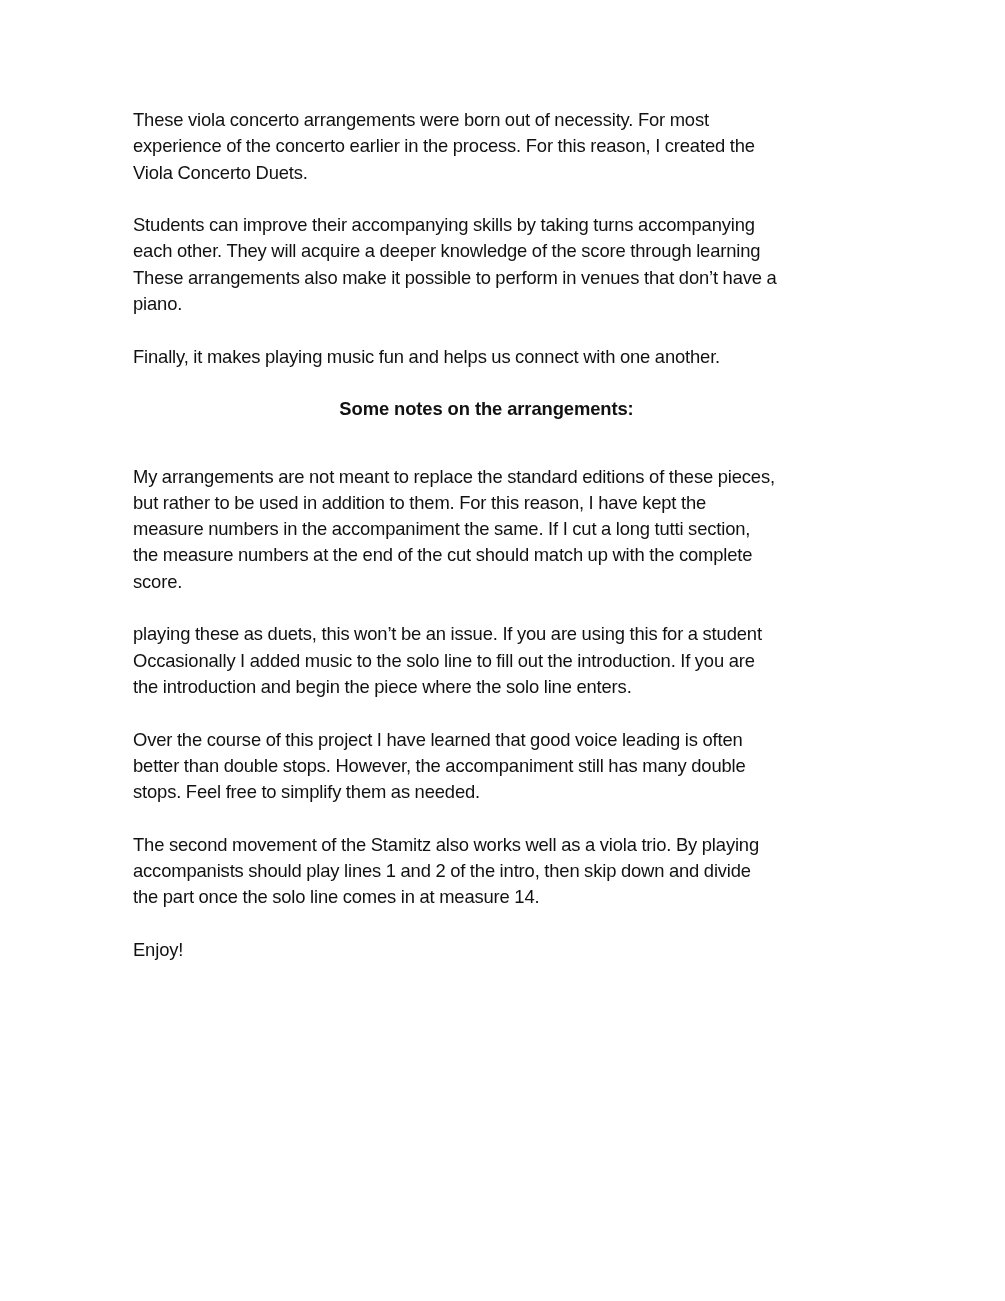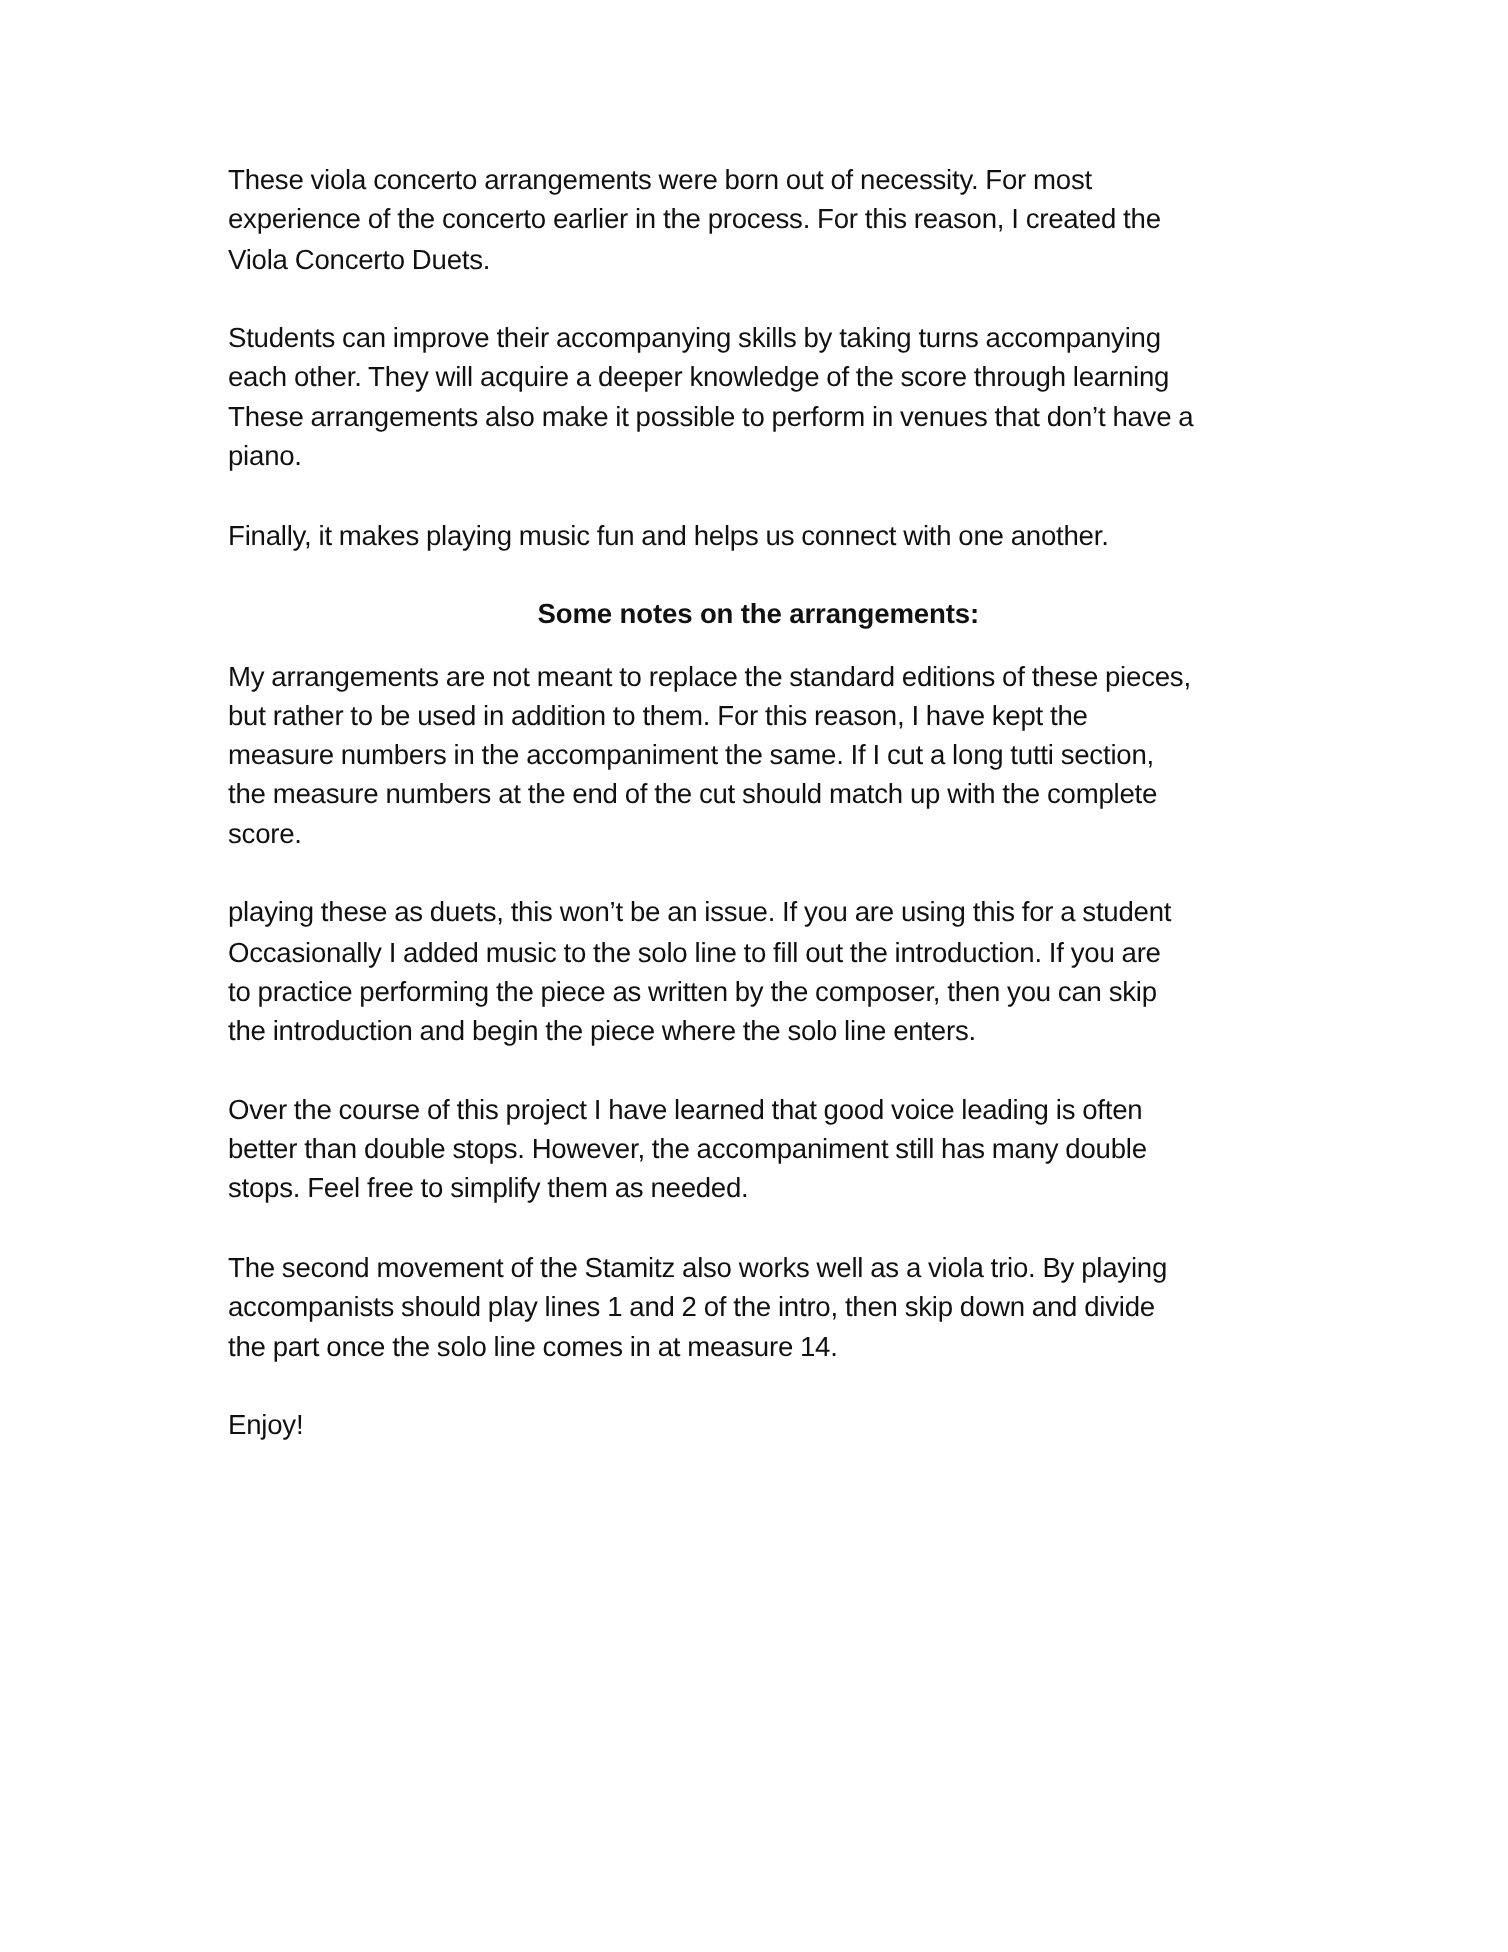--- a/index.html
+++ b/index.html
@@ -10,21 +10,21 @@
     body {
       width: 1005px;
       height: 1301px;
       position: relative;
       overflow: hidden;
       font-family: "Liberation Sans", sans-serif;
       color: #111111;
     }
     .page {
       position: absolute;
-      left: 152px;
+      left: 133px;
       top: 107px;
       width: 720px;
     }
     .para {
       margin: 0 0 26.3px 0;
     }
     .line {
       display: block;
       font-size: 18.4px;
       line-height: 26.3px;
@@ -33,21 +33,21 @@
       letter-spacing: -0.15px;
       word-spacing: -0.3px;
     }
     .heading {
       display: block;
       text-align: center;
       font-weight: bold;
       font-size: 18.4px;
       line-height: 26.3px;
       height: 26.3px;
-      margin: 0 0 15px 0;
+      margin: 0 0 41px 0;
       width: 707px;
       letter-spacing: -0.1px;
     }
   </style>
 </head>
 <body>
 
 <div class="page">
 
   <p class="para">
@@ -73,21 +73,20 @@
     <span class="line">My arrangements are not meant to replace the standard editions of these pieces,</span>
     <span class="line">but rather to be used in addition to them.  For this reason, I have kept the</span>
     <span class="line">measure numbers in the accompaniment the same.  If I cut a long tutti section,</span>
     <span class="line">the measure numbers at the end of the cut should match up with the complete</span>
     <span class="line">score.</span>
   </p>
 
   <p class="para">
     <span class="line">playing these as duets, this won’t be an issue.  If you are using this for a student</span>
     <span class="line">Occasionally I added music to the solo line to fill out the introduction.  If you are</span>
-    <span class="line">to practice performing the piece as written by the composer, then you can skip</span>
     <span class="line">the introduction and begin the piece where the solo line enters.</span>
   </p>
 
   <p class="para">
     <span class="line">Over the course of this project I have learned that good voice leading is often</span>
     <span class="line">better than double stops.  However, the accompaniment still has many double</span>
     <span class="line">stops.  Feel free to simplify them as needed.</span>
   </p>
 
   <p class="para">

